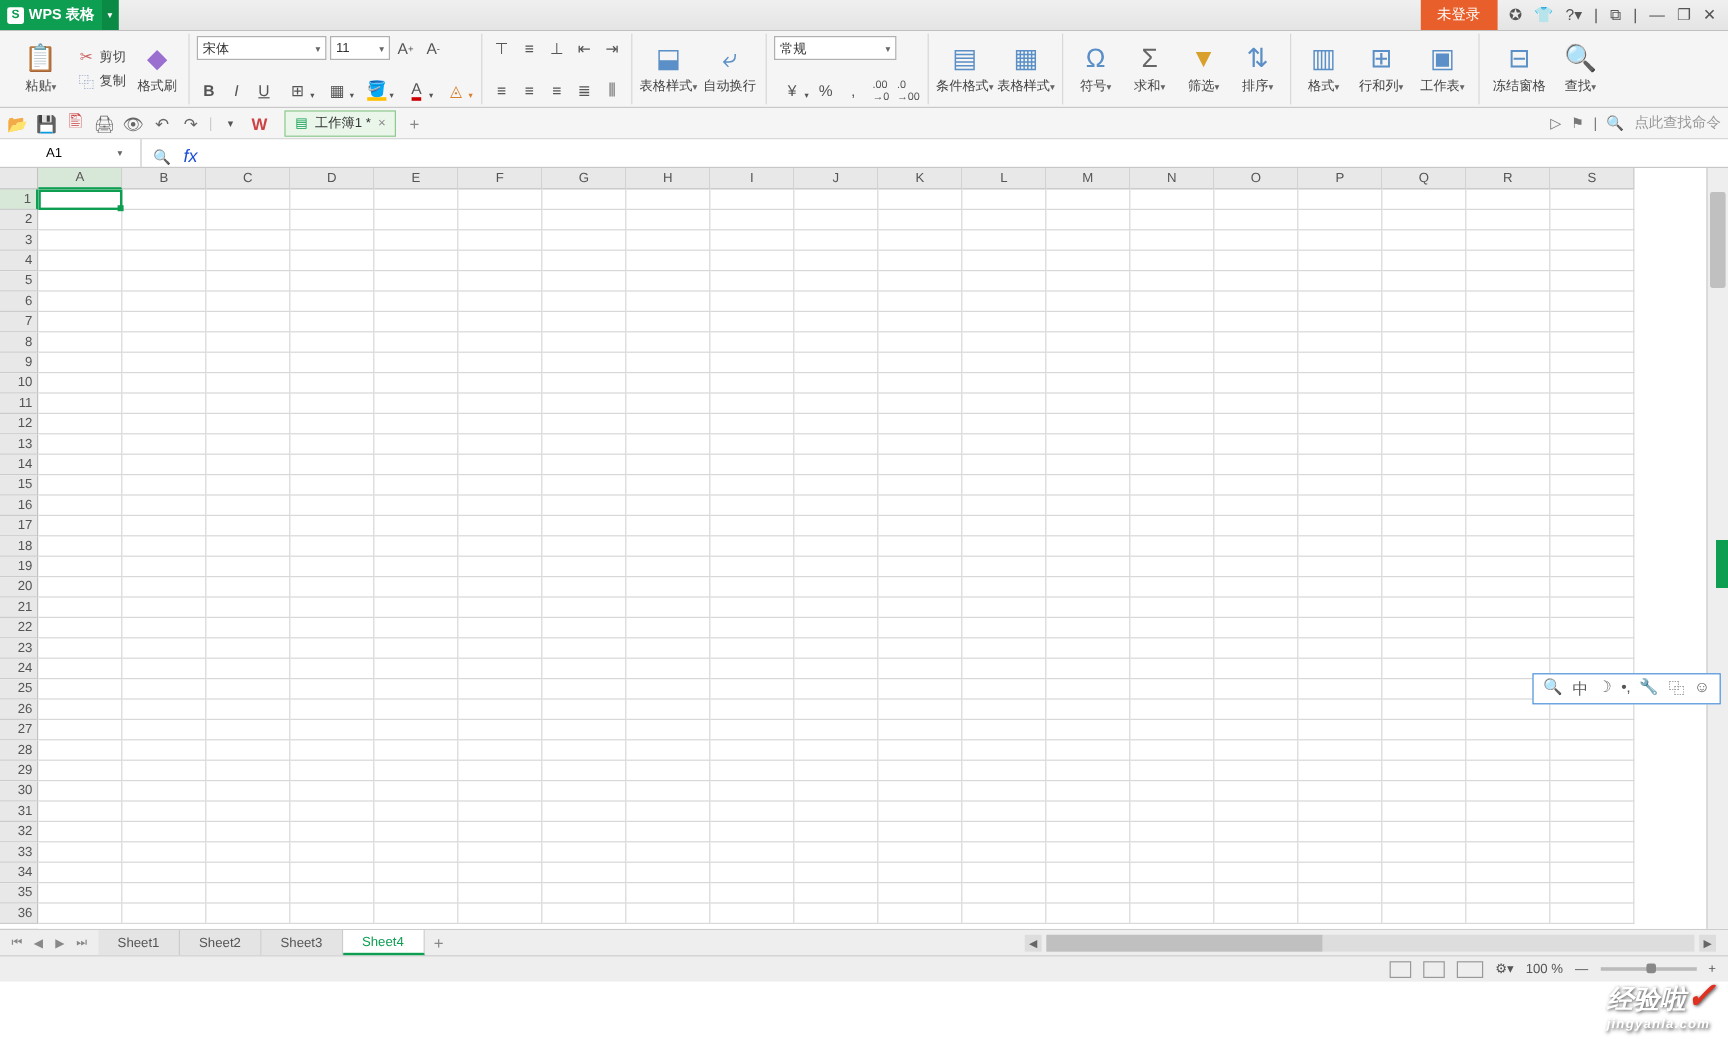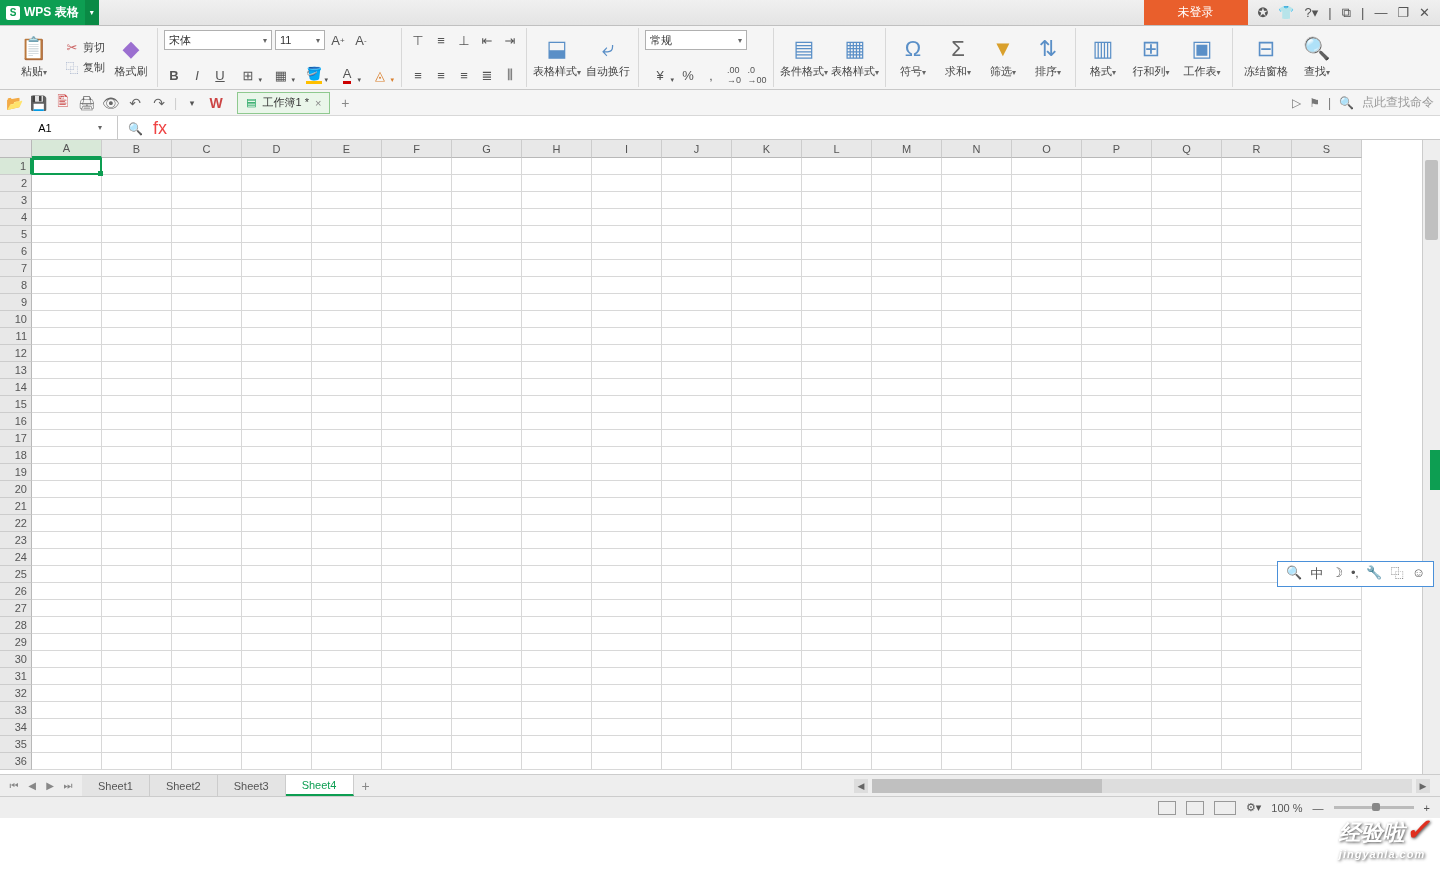--- a/index.html
+++ b/index.html
@@ -5,21 +5,21 @@
 *{box-sizing:border-box;margin:0;padding:0;font-family:"Microsoft YaHei",Arial,sans-serif;user-select:none}
 body{width:1440px;height:870px;overflow:hidden;background:#fff;font-size:12px;color:#333}
 .title-bar{height:26px;background:linear-gradient(#f0f0f0,#e4e4e4);display:flex;align-items:stretch;border-bottom:1px solid #c0c0c0}
 .app-brand{background:#0d9e52;color:#fff;display:flex;align-items:center;padding:0 6px;gap:4px;font-size:12px;font-weight:bold}
 .app-brand .s-icon{width:14px;height:14px;background:#fff;color:#0d9e52;display:flex;align-items:center;justify-content:center;font-size:10px;font-weight:bold;border-radius:2px}
 .brand-dd{width:14px;display:flex;align-items:center;justify-content:center;background:#0a8a45;color:#fff;font-size:8px}
 .menu-tabs{display:flex;align-items:stretch}
 .menu-tab{padding:0 12px;display:flex;align-items:center;color:#555;cursor:pointer;font-size:12px}
 .menu-tab.active{background:#fff;color:#0d9e52;border-left:1px solid #c0c0c0;border-right:1px solid #c0c0c0;border-top:2px solid #0d9e52}
 .title-spacer{flex:1}
-.login-btn{background:#e95f2c;color:#fff;display:flex;align-items:center;padding:0 34px;font-size:12px}
+.login-btn{background:#e95f2c;color:#fff;display:flex;align-items:center;padding:0 14px;font-size:12px}
 .win-ctrls{display:flex;align-items:center;gap:10px;padding:0 10px;color:#555}
 .win-ctrls span{cursor:pointer;font-size:13px}
 .ribbon{height:64px;background:#f5f5f5;border-bottom:1px solid #c8c8c8;display:flex;align-items:stretch;padding:2px 4px}
 .rgroup{display:flex;flex-direction:column;justify-content:space-between;padding:2px 6px;border-right:1px solid #d8d8d8}
 .rgroup:last-child{border-right:none}
 .rrow{display:flex;align-items:center;gap:3px}
 .big-btn{display:flex;flex-direction:column;align-items:center;justify-content:center;gap:2px;padding:0 4px;cursor:pointer;width:48px}
 .big-btn .ic{font-size:22px}
 .big-btn .lbl{font-size:11px;color:#444;white-space:nowrap}
 .sm-btn{display:flex;align-items:center;gap:3px;padding:1px 3px;cursor:pointer;font-size:11px;color:#444}
@@ -36,21 +36,21 @@
 .qat-ic{width:18px;height:18px;display:inline-flex;align-items:center;justify-content:center;cursor:pointer;color:#555;font-size:14px}
 .doc-tab{height:22px;background:#eaf6ea;border:1px solid #8fc98f;display:flex;align-items:center;padding:0 8px;gap:6px;margin-left:6px;font-size:11px}
 .doc-tab .x{color:#888;cursor:pointer}
 .qat-spacer{flex:1}
 .qat-right{display:flex;align-items:center;gap:8px;color:#777;font-size:12px}
 .formula-bar{height:24px;display:flex;align-items:flex-end;border-bottom:1px solid #c8c8c8}
 .name-box{width:118px;height:100%;border-right:1px solid #c8c8c8;display:flex;align-items:center}
 .name-box input{border:none;width:90px;padding:0 10px;font-size:11px;text-align:center;outline:none}
 .name-box .dd{width:20px;text-align:center;font-size:8px;color:#666;cursor:pointer}
 .fx-area{display:flex;align-items:center;gap:10px;padding:0 10px;flex:1}
-.fx-area .fx{color:#ef4444;font-size:18px}
+.fx-area .fx{font-style:italic;color:#1d4ed8;font-size:15px}
 .fx-area input{border:none;flex:1;outline:none;font-size:11px}
 .grid-area{position:relative;height:634px;display:flex}
 .corner{width:32px;height:18px;background:#e8e8e8;border-right:1px solid #b8b8b8;border-bottom:1px solid #b8b8b8;position:absolute;left:0;top:0}
 .col-headers{position:absolute;left:32px;top:0;height:18px;display:flex}
 .col-h{width:70px;height:18px;background:#e8e8e8;border-right:1px solid #ccc;border-bottom:1px solid #b8b8b8;display:flex;align-items:center;justify-content:center;font-size:11px;color:#555}
 .col-h.sel{background:#d8e8d8;border-bottom:2px solid #0d9e52}
 .row-headers{position:absolute;left:0;top:18px;width:32px}
 .row-h{height:17px;background:#e8e8e8;border-right:1px solid #b8b8b8;border-bottom:1px solid #ccc;display:flex;align-items:center;justify-content:flex-end;padding-right:4px;font-size:11px;color:#555}
 .row-h.sel{background:#d8e8d8;border-right:2px solid #0d9e52}
 .cells{position:absolute;left:32px;top:18px;right:18px;bottom:0;background:#fff}

